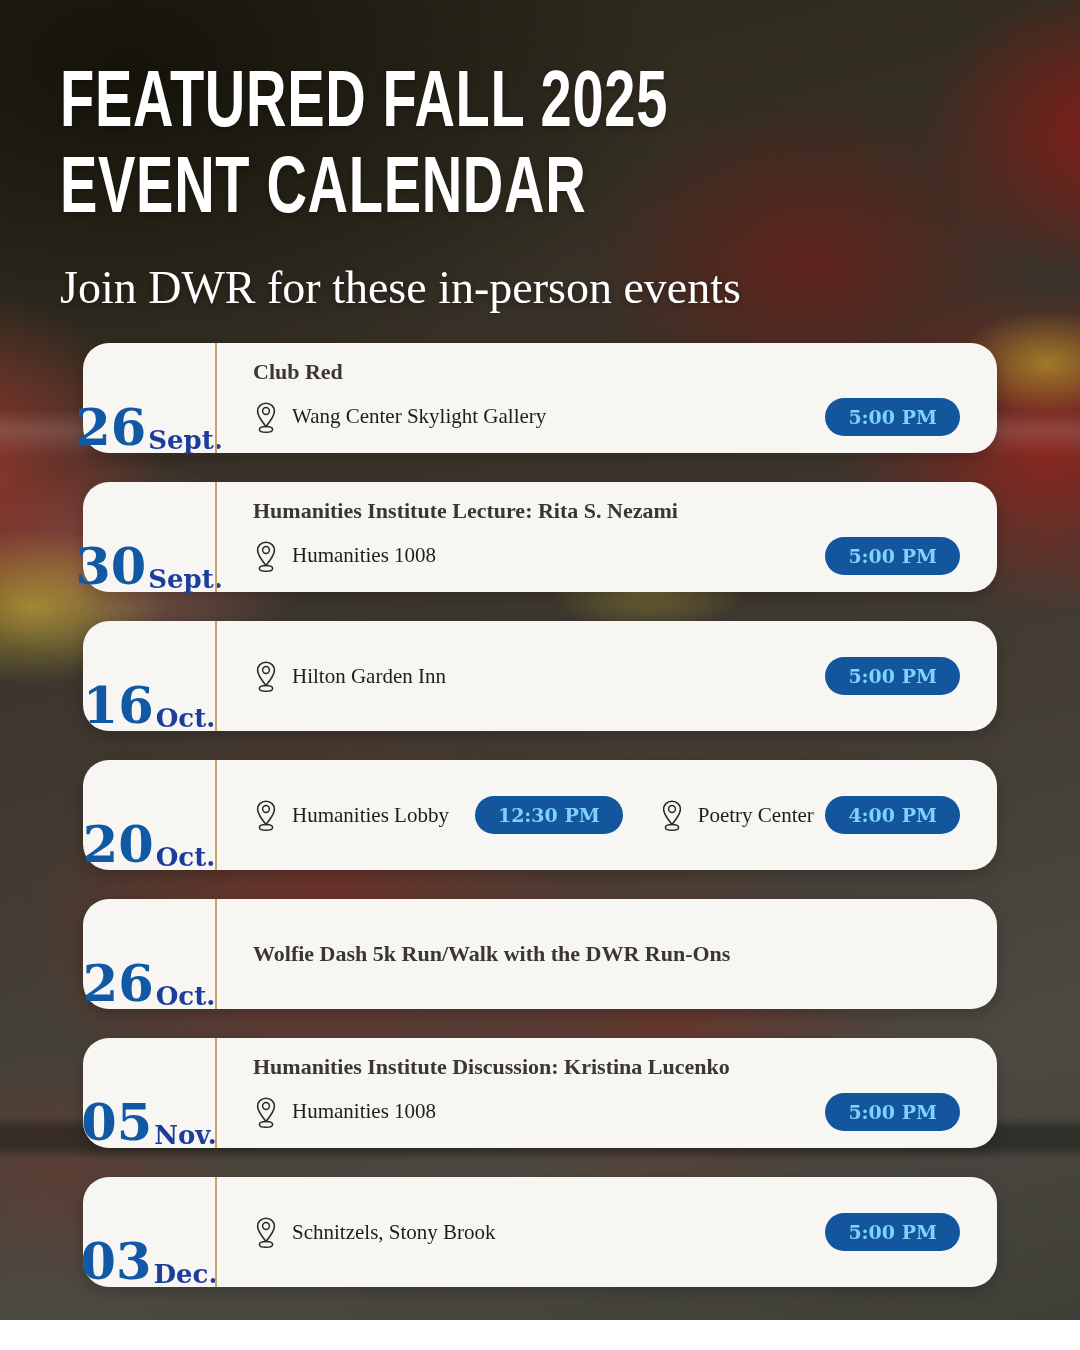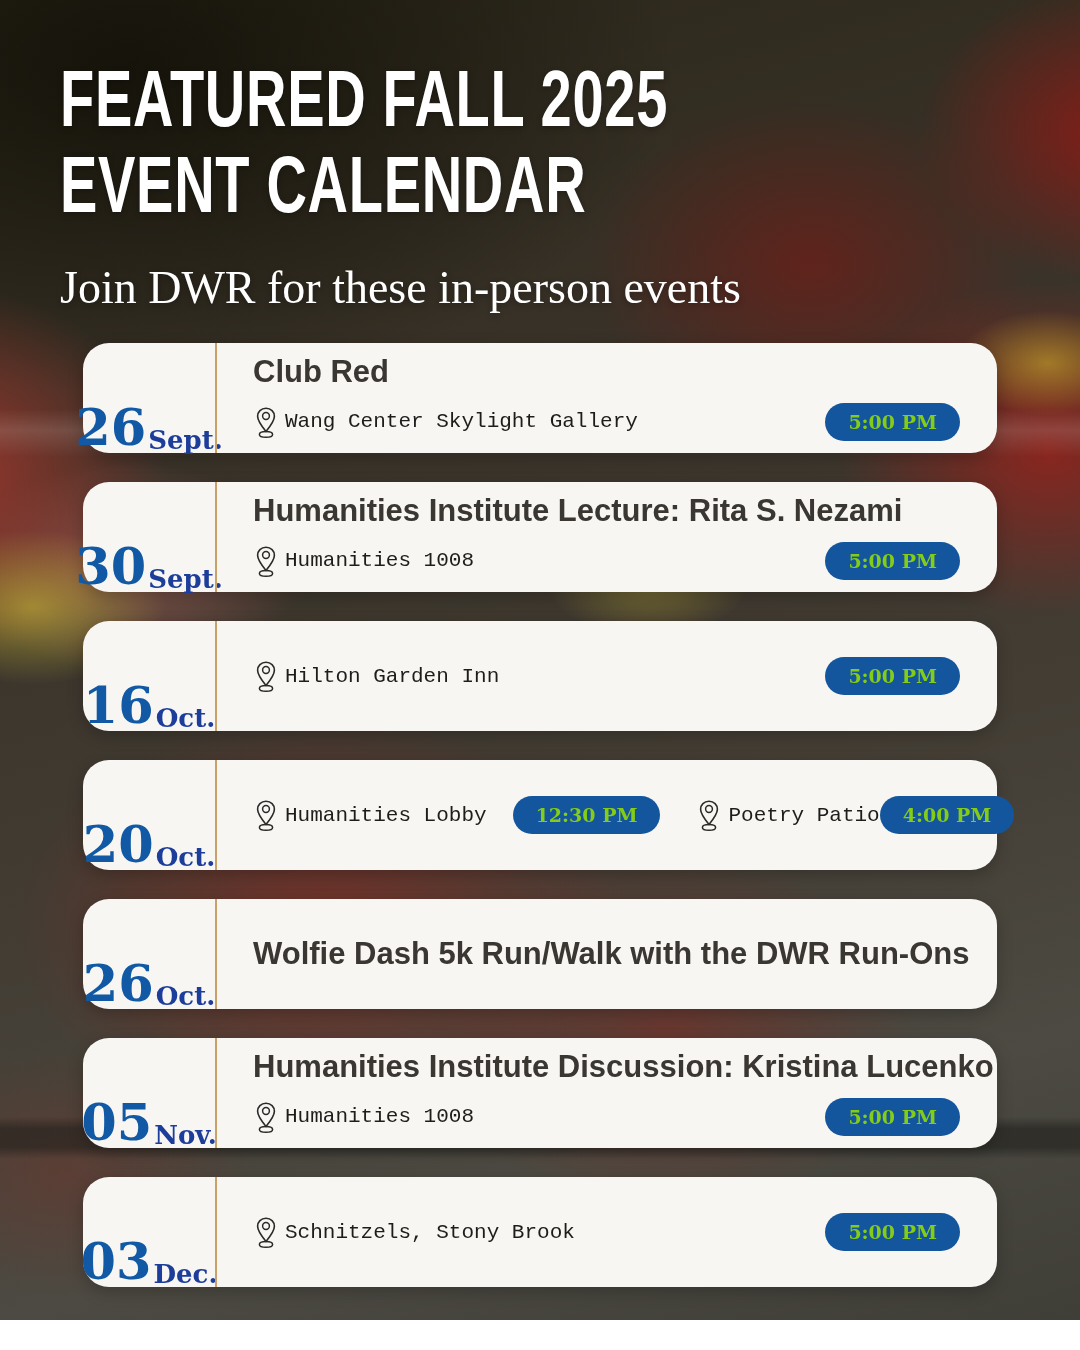--- a/index.html
+++ b/index.html
@@ -65,31 +65,31 @@
   .date-month{
     font-family:"DejaVu Serif",serif;font-weight:bold;font-size:26px;line-height:1;
     color:var(--date-month-blue);
   }
   .divider{width:2px;flex:0 0 2px;background:var(--divider-gold);}
   .card-body{
     flex:1;display:flex;flex-direction:column;justify-content:center;
     padding:14px 37px 14px 36px;gap:13px;min-width:0;
   }
   .card-title{
-    font-family:Liberation Sans, sans-serif;font-weight:bold;font-size:31px;line-height:1.1;
+    font-family:Liberation Serif, serif;font-weight:bold;font-size:22px;line-height:1.1;
     color:var(--title-text);white-space:nowrap;
   }
   .meta-row{display:flex;align-items:center;}
   .loc{
-    display:flex;align-items:center;gap:6px;
-    font-family:Liberation Mono, monospace;font-size:21px;color:#1e1d1b;white-space:nowrap;
+    display:flex;align-items:center;gap:13px;
+    font-family:Liberation Serif, serif;font-size:21px;color:#1e1d1b;white-space:nowrap;
   }
   .loc svg{flex:0 0 auto;display:block;}
   .pill{
-    background:var(--time-pill-blue);color:#84cc16;border-radius:19px;height:38px;
+    background:var(--time-pill-blue);color:#7dd3fc;border-radius:19px;height:38px;
     padding:0 23px;display:flex;align-items:center;
     font-family:"DejaVu Serif",serif;font-weight:bold;font-size:19px;white-space:nowrap;
   }
   .pill-last{margin-left:auto;}
   .pill-inline{margin-left:26px;}
   .pill-inline + .loc{margin-left:36px;}
 </style>
 </head>
 <body>
 
@@ -179,21 +179,21 @@
               </svg>
               <span>Humanities Lobby</span>
             </div>
             <div class="pill pill-inline">12:30 PM</div>
             <div class="loc">
               <svg width="26" height="32" viewBox="0 0 26 32" fill="none" xmlns="http://www.w3.org/2000/svg">
                 <ellipse cx="13" cy="28.4" rx="6.6" ry="2.8" stroke="#2a2a28" stroke-width="1.5"></ellipse>
                 <path d="M13 2.2 C8 2.2 4.6 5.9 4.6 10.2 C4.6 15.2 13 25.4 13 25.4 C13 25.4 21.4 15.2 21.4 10.2 C21.4 5.9 18 2.2 13 2.2 Z" stroke="#2a2a28" stroke-width="1.6" fill="#f7f6f3"></path>
                 <circle cx="13" cy="10" r="3.4" stroke="#2a2a28" stroke-width="1.5" fill="none"></circle>
               </svg>
-              <span>Poetry Patio</span>
+              <span>Poetry Center</span>
             </div>
             <div class="pill pill-last">4:00 PM</div>
           </div>
       </div>
     </article>
       <article class="card">
       <div class="date-col">
         <div class="date-day">26</div>
         <div class="date-month">Oct.</div>
       </div>

